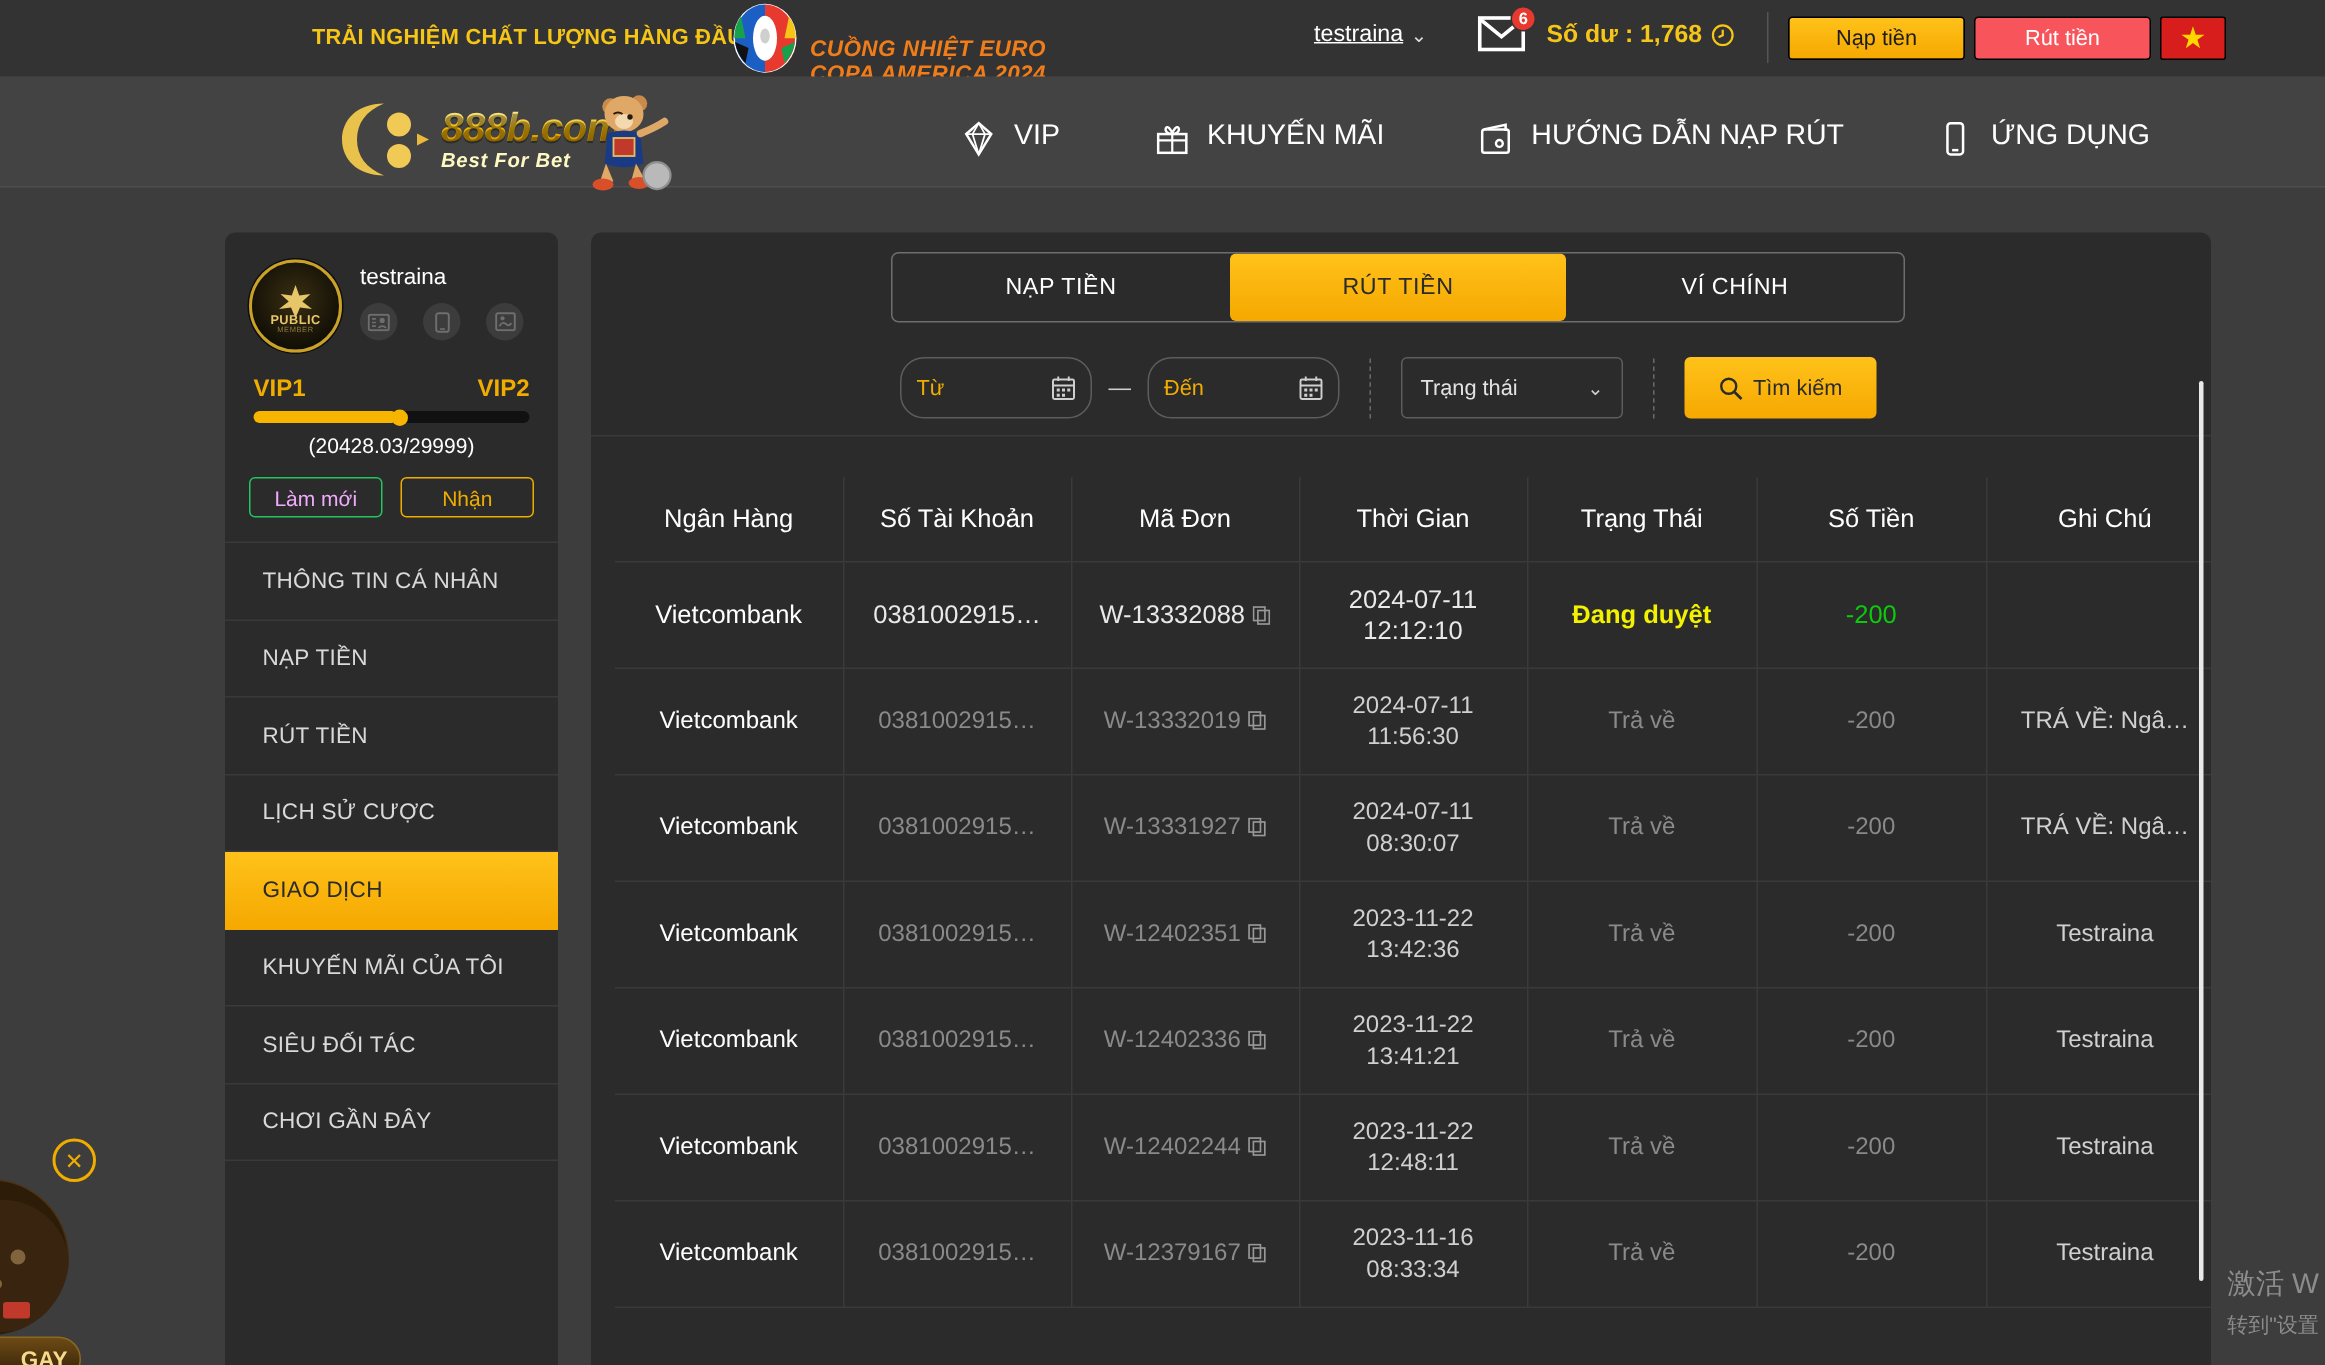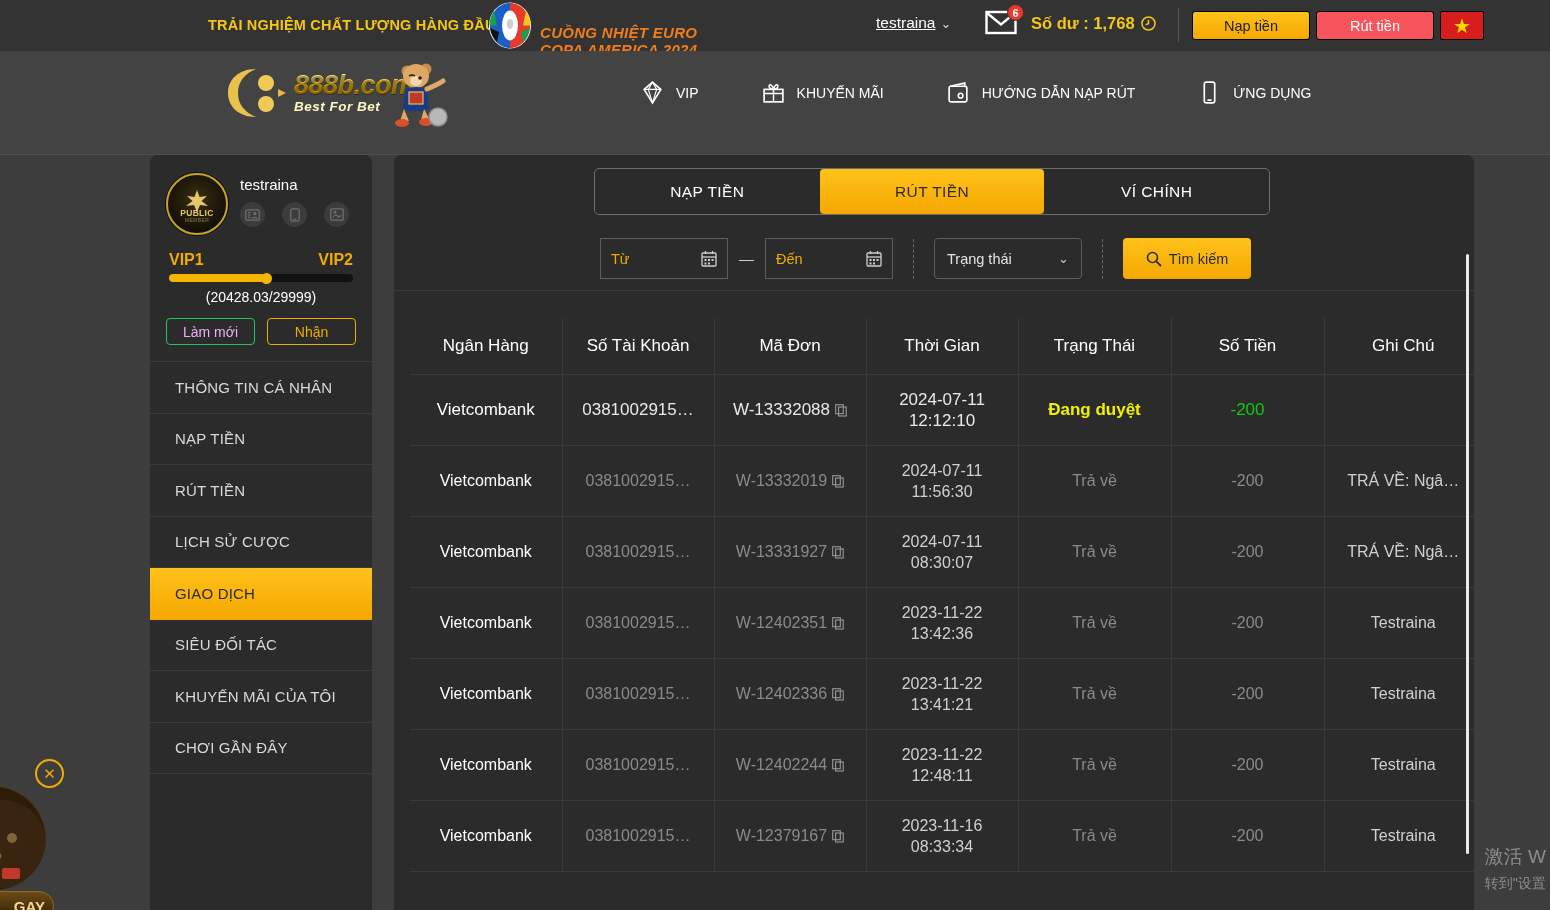--- a/index.html
+++ b/index.html
@@ -72,21 +72,21 @@
   }
   .flag-btn {
     position: absolute; left: 1440px; top: 11px; width: 44px; height: 29px;
     background: #d81d1d; border: 1px solid #000; border-radius: 2px;
     display: flex; align-items: center; justify-content: center; cursor: pointer;
   }
   .flag-star { color: #ffd700; font-size: 20px; line-height: 1; }
 
   
   .navbar {
-    position: absolute; top: 51px; left: 0; width: 1550px; height: 104px;
+    position: absolute; top: 51px; left: 0; width: 1550px; height: 74px;
     background: #434343; border-bottom: 1px solid #4e4e4e;
   }
   .logo-wrap { position: absolute; left: 222px; top: 8px; width: 225px; height: 68px; }
   .logo-moon { position: absolute; left: 0; top: 8px; }
   .logo-text {
     position: absolute; left: 72px; top: 12px;
     font-style: italic; font-weight: bold; letter-spacing: -.5px;
   }
   .logo-main {
     font-size: 27px;
@@ -99,22 +99,22 @@
     display: block; font-size: 13.5px; color: #fef9c3; line-height: 15px;
     letter-spacing: .5px;
   }
   .bear { position: absolute; left: 172px; top: 0px; }
 
   .nav-items {
     position: absolute; left: 640px; top: 0; height: 83px;
     display: flex; align-items: center; gap: 62px;
   }
   .nav-item {
-    display: flex; align-items: center; gap: 11px;
-    color: #ffffff; font-size: 14px; cursor: pointer; white-space: nowrap;
+    display: flex; align-items: flex-start; gap: 11px;
+    color: #ffffff; font-size: 19px; cursor: pointer; white-space: nowrap;
   }
   .nav-ic { width: 25px; height: 25px; display: block; }
 
   
   .sidebar {
     position: absolute; left: 150px; top: 155px; width: 222px; height: 760px;
     background: #2b2b2b; border-radius: 7px 7px 0 0;
   }
   .profile { padding: 18px 16px 0 16px; }
   .prow { display: flex; align-items: flex-start; gap: 12px; }
@@ -200,21 +200,21 @@
     background: linear-gradient(180deg,#ffc21a,#f5a800); color: #2b2b2b;
     border-radius: 4px;
   }
 
   .filterbar {
     position: absolute; left: 0; top: 72px; width: 100%; height: 64px;
     display: flex; align-items: center; padding-left: 206px;
     border-bottom: 1px solid #3a3a3a;
   }
   .datefield {
-    width: 128px; height: 41px; border: 1px solid #5d5d5d; border-radius: 0;
+    width: 128px; height: 41px; border: 1px solid #5d5d5d; border-radius: 16px;
     background: transparent; display: flex; align-items: center;
     padding: 0 10px; justify-content: space-between; cursor: pointer;
   }
   .datefield .ph { color: #f0ad00; font-size: 14.5px; }
   .dash { color: #cfcfcf; margin: 0 11px; font-size: 15px; }
   .vsep {
     width: 0; height: 40px; border-left: 1px dashed #6a6a6a; margin: 0 20px;
   }
   .selectfield {
     width: 148px; height: 41px; border: 1px solid #5d5d5d; border-radius: 4px;
@@ -477,24 +477,24 @@
       <div class="menu-item">
           <span>RÚT TIỀN</span>
         </div>
       <div class="menu-item">
           <span>LỊCH SỬ CƯỢC</span>
         </div>
       <div class="menu-item active">
           <span>GIAO DỊCH</span>
         </div>
       <div class="menu-item">
+          <span>KHUYẾN MÃI CỦA TÔI</span>
+        </div>
+      <div class="menu-item">
           <span>SIÊU ĐỐI TÁC</span>
-        </div>
-      <div class="menu-item">
-          <span>KHUYẾN MÃI CỦA TÔI</span>
         </div>
       <div class="menu-item">
           <span>CHƠI GẦN ĐÂY</span>
         </div>
     </div>
   </div>
 
   <div class="content">
 
     <div class="tabs">

